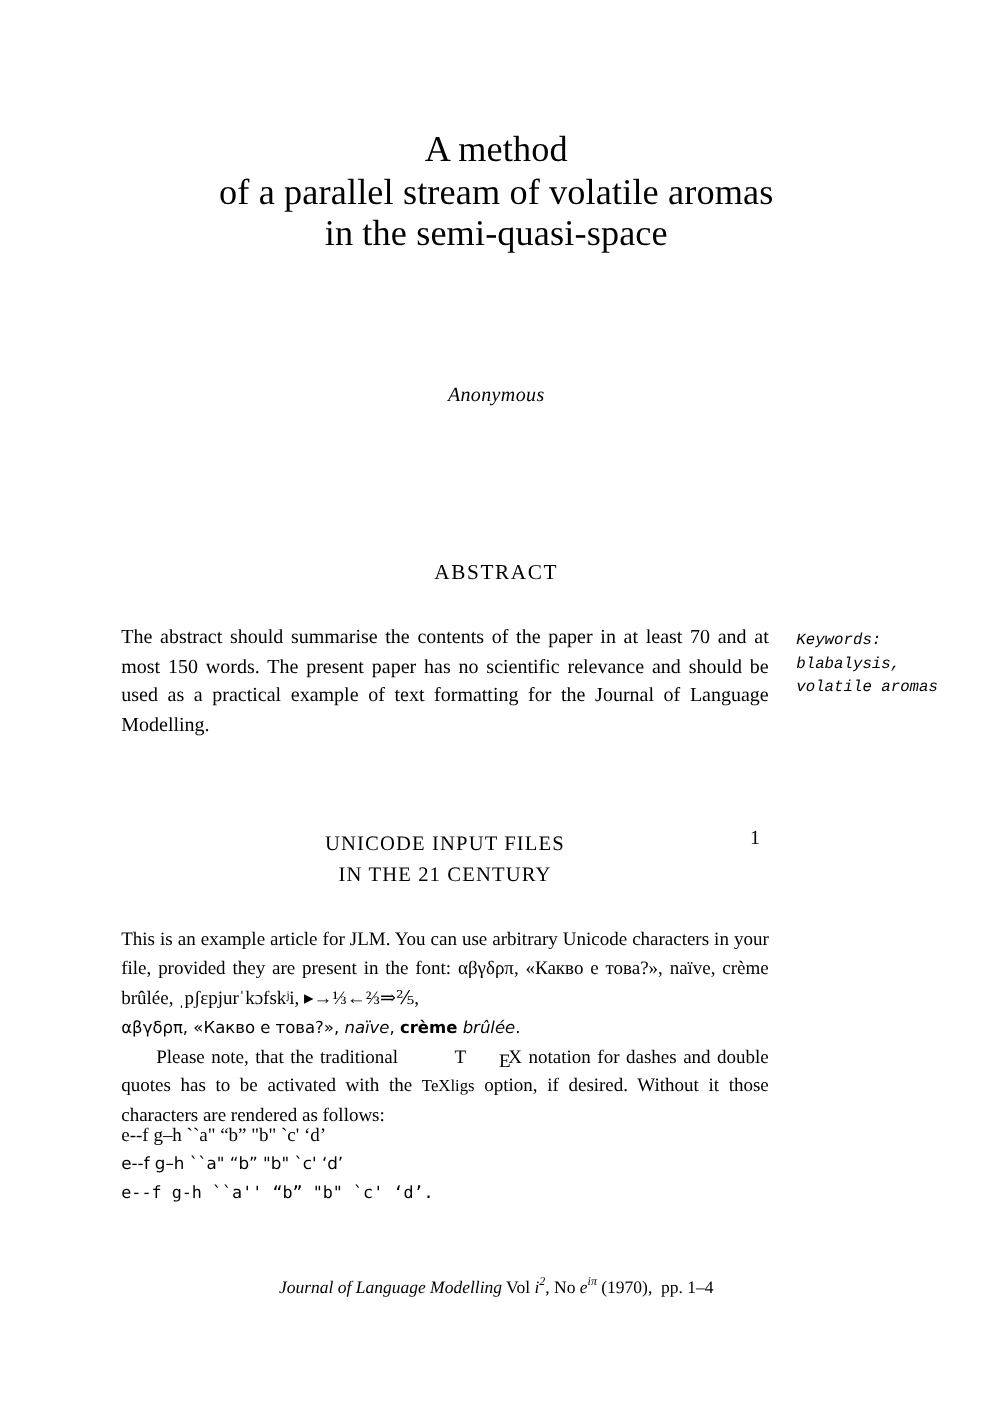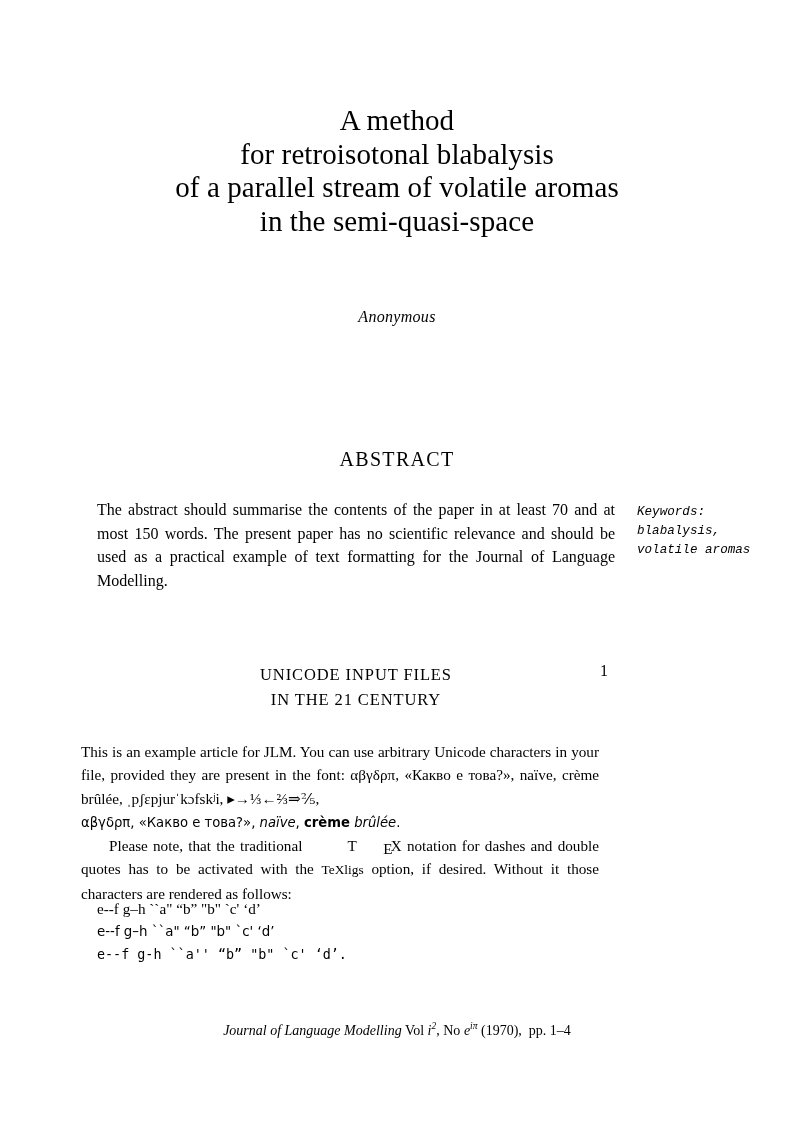--- a/index.html
+++ b/index.html
@@ -55,21 +55,21 @@
     font-family: Liberation Serif, serif;
   }
 
   
   .abstract-head {
     position: absolute;
     left: 97px;
     top: 448px;
     width: 600px;
     text-align: center;
-    font-size: 20px;
+    font-size: 17px;
     letter-spacing: 1.3px;
   }
   .abstract-body {
     position: absolute;
     left: 97px;
     top: 498px;
     width: 518px;
     font-size: 16px;
     line-height: 23.5px;
     text-align: justify;
@@ -103,21 +103,21 @@
     left: 600px;
     top: 662px;
     width: 50px;
     text-align: left;
     font-size: 16px;
   }
 
   
   .body-text {
     position: absolute;
-    left: 81px;
+    left: 97px;
     top: 740px;
     width: 518px;
     font-size: 15.2px;
     line-height: 23.3px;
   }
   .para-justified {
     text-align: justify;
     text-justify: inter-word;
     hyphens: none;
   }
@@ -186,21 +186,20 @@
   }
   .mathit { font-style: italic; }
 </style>
 </head>
 <body>
 
 <div class="page">
 
   <div class="title-block">
     <div class="title-line">A method</div>
-    <div class="title-line">for retroisotonal blabalysis</div>
     <div class="title-line">of a parallel stream of volatile aromas</div>
     <div class="title-line">in the semi-quasi-space</div>
   </div>
 
   <div class="author-block">
     <span class="author-name">Anonymous</span>
   </div>
 
   <div class="abstract-head">ABSTRACT</div>
 

